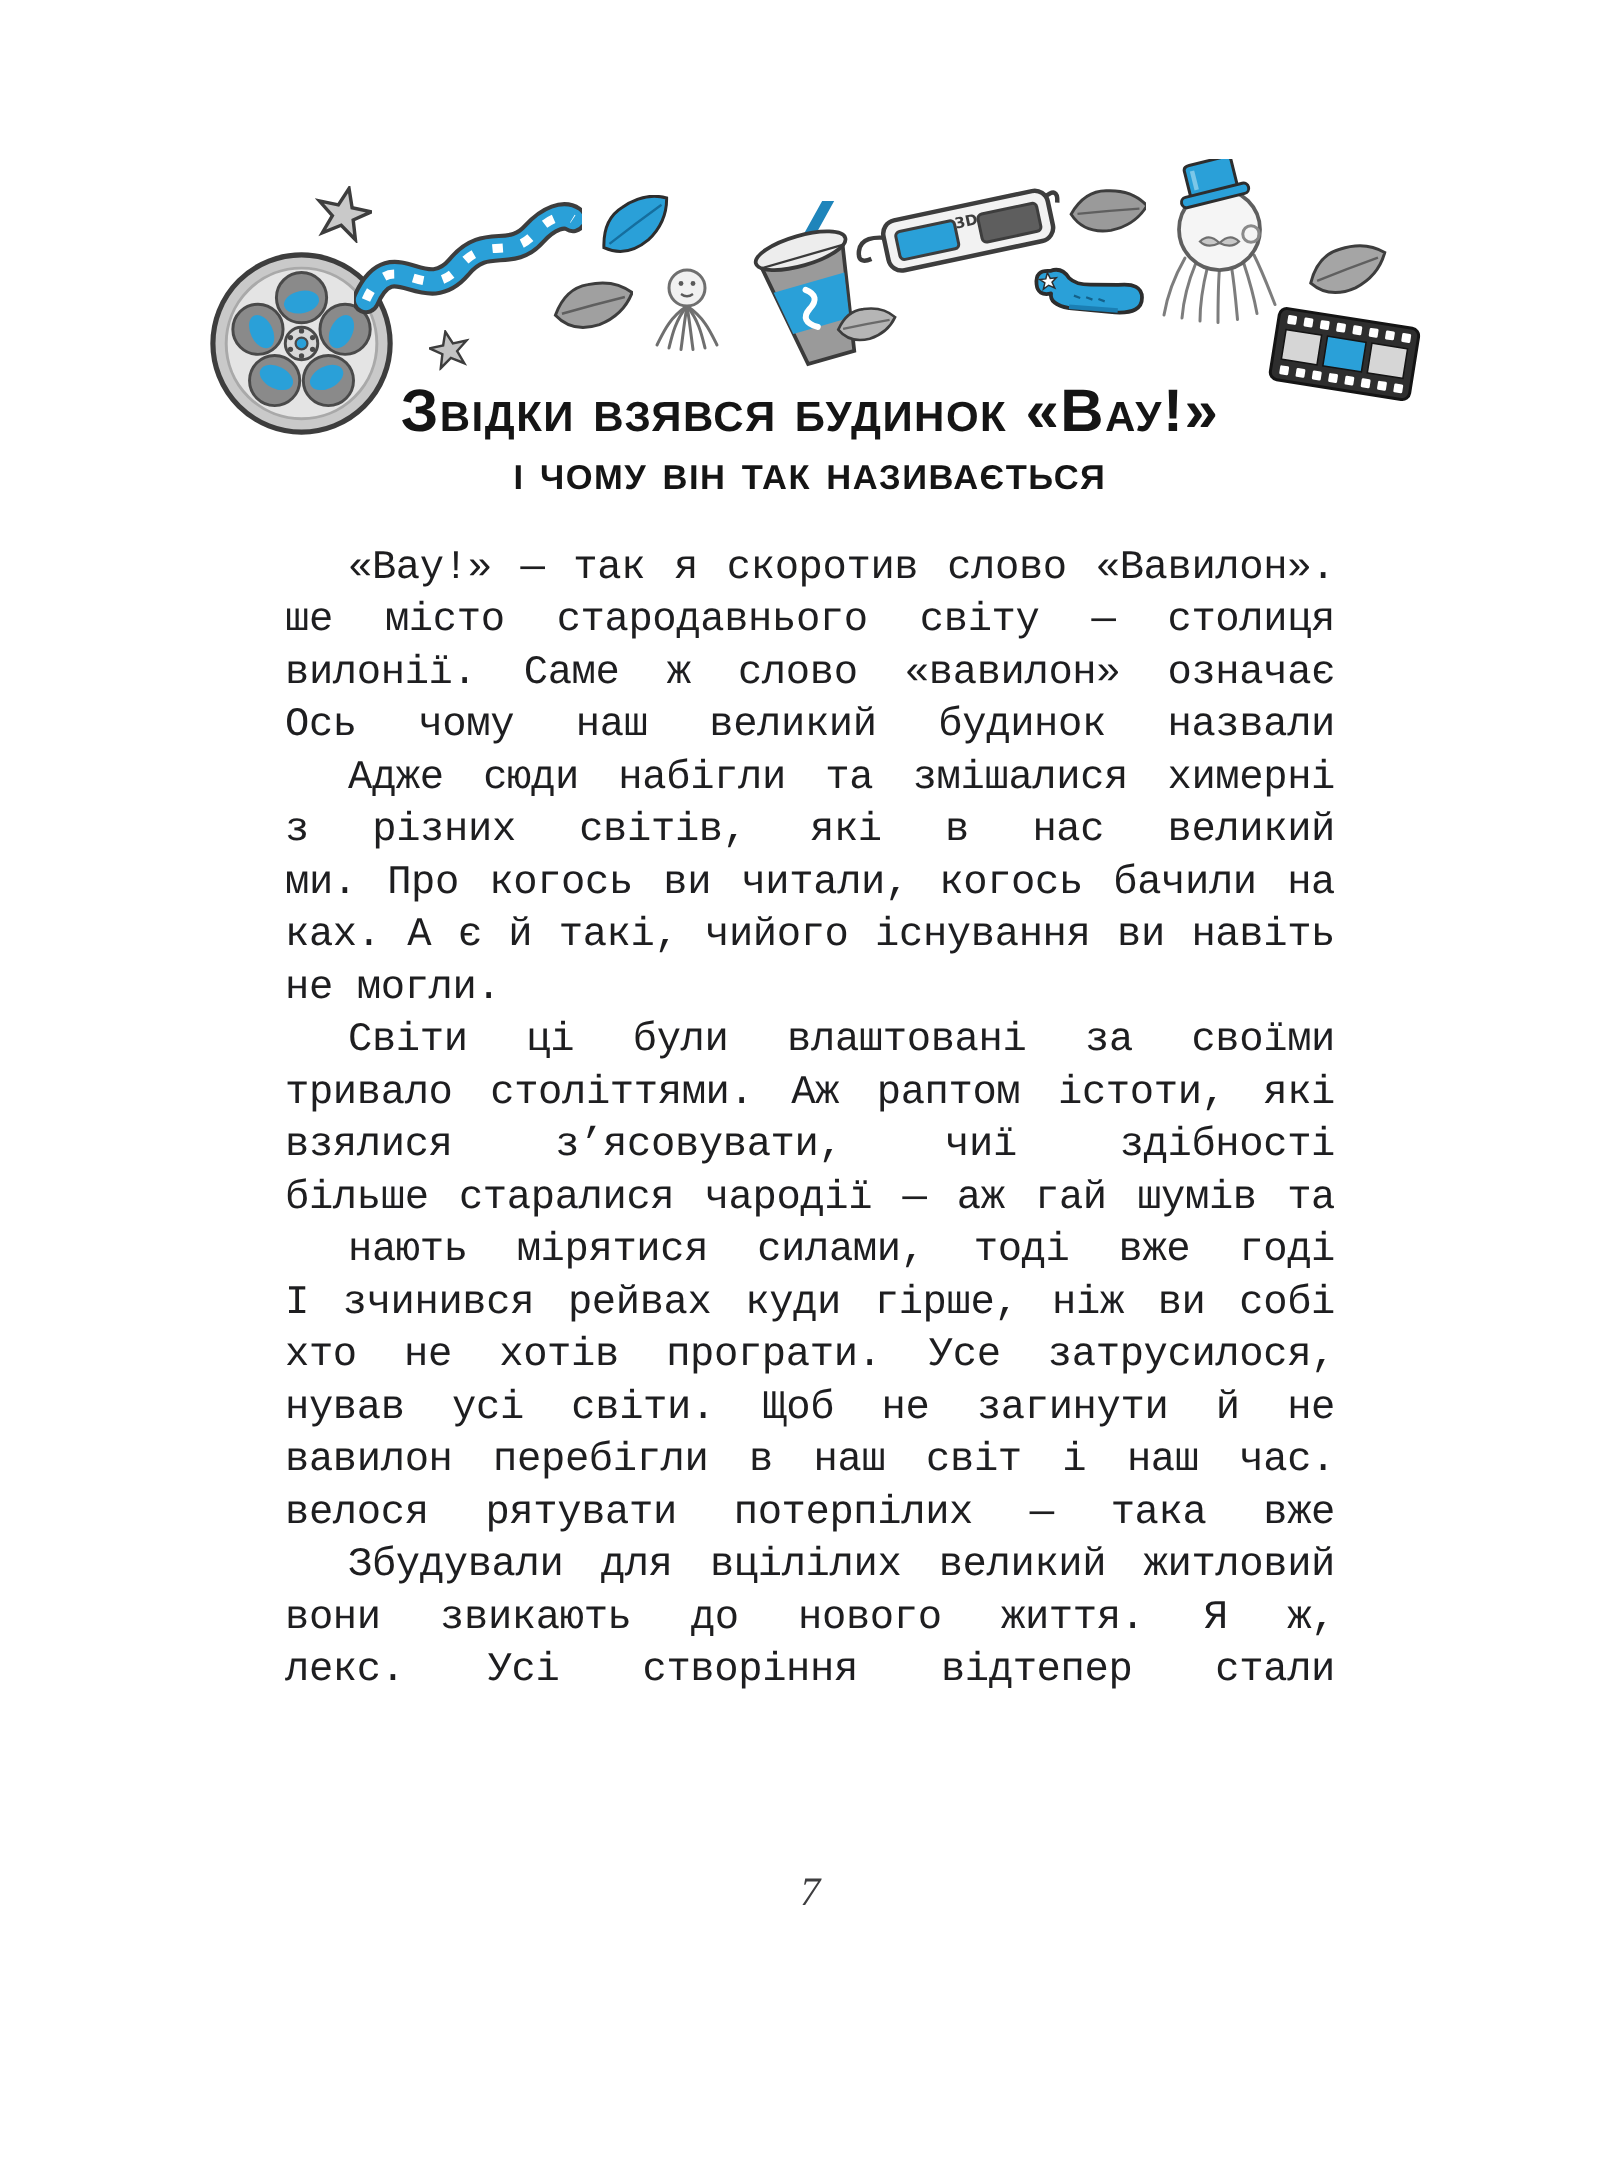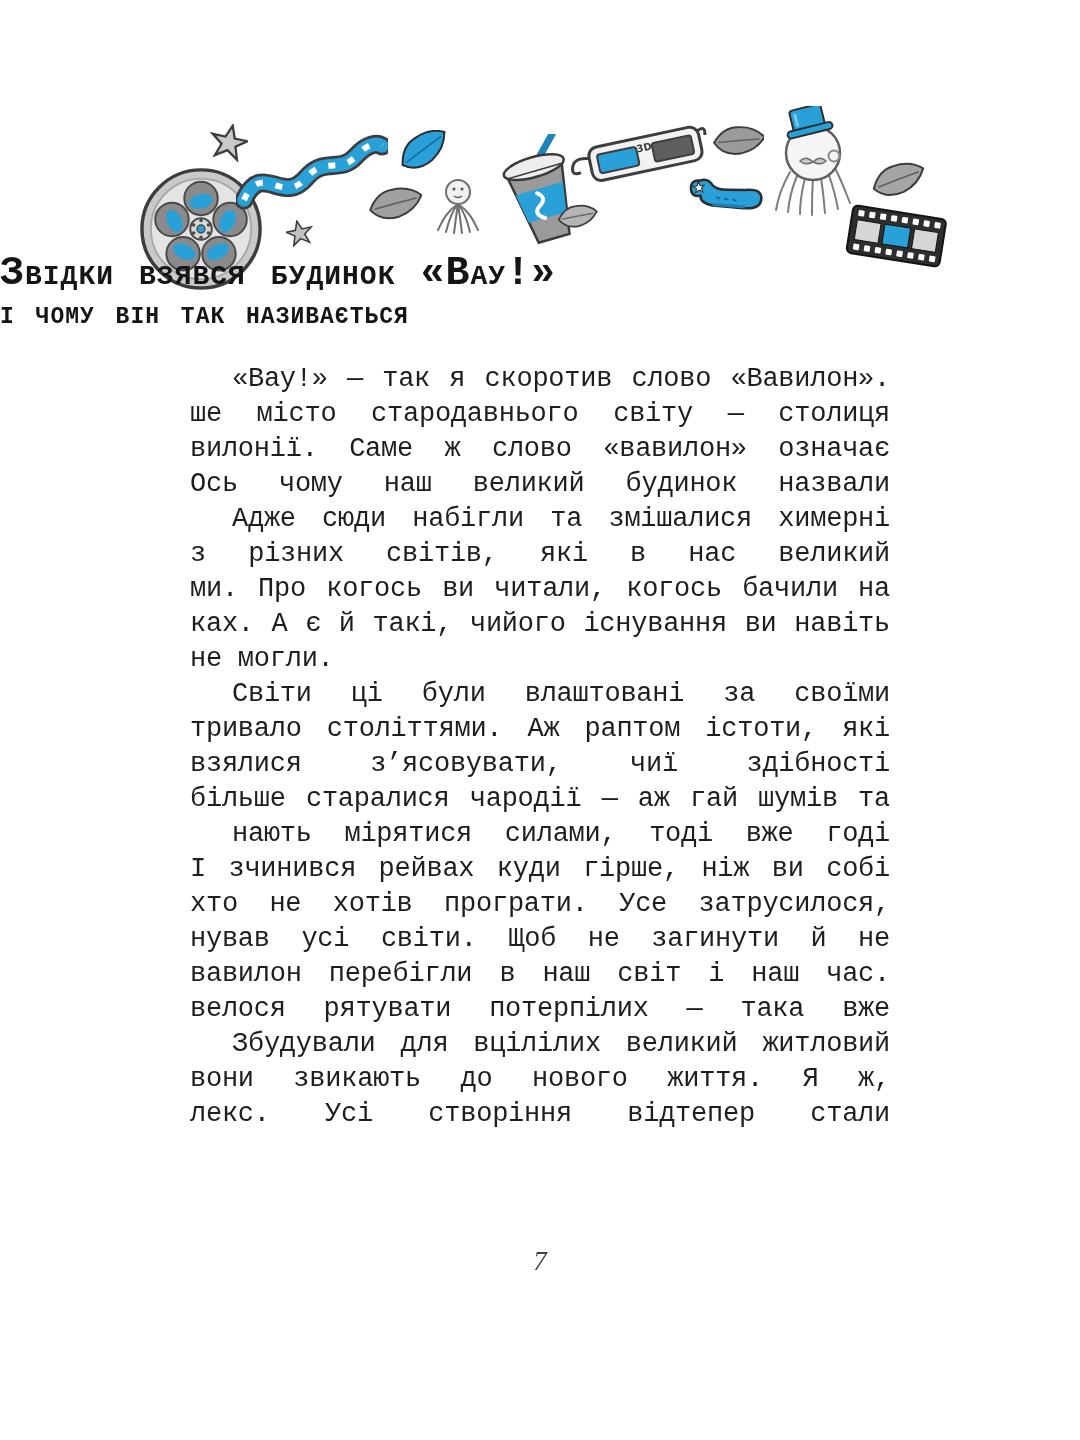--- a/index.html
+++ b/index.html
@@ -9,21 +9,22 @@
     background:#ffffff;
     overflow:hidden;
     font-family:"Liberation Serif", serif;
   }
   
   .illustration{position:absolute;left:0;top:0;width:1080px;height:300px;}
   .icon{position:absolute;}
   
   .title{
     position:absolute;left:0;top:252px;width:1080px;
-    font-family:Liberation Mono, monospace;
+    text-align:center;
+    font-family:Liberation Sans, sans-serif;
     font-weight:700;
     font-variant:small-caps;
     color:#151515;
   }
   .title-line1{display:block;font-size:40px;line-height:44px;letter-spacing:1px;}
   .title-line2{display:block;font-size:33px;line-height:37px;letter-spacing:1px;}
   
   .body-text{
     position:absolute;left:190px;top:362px;width:700px;
     font-size:27px;line-height:35px;

